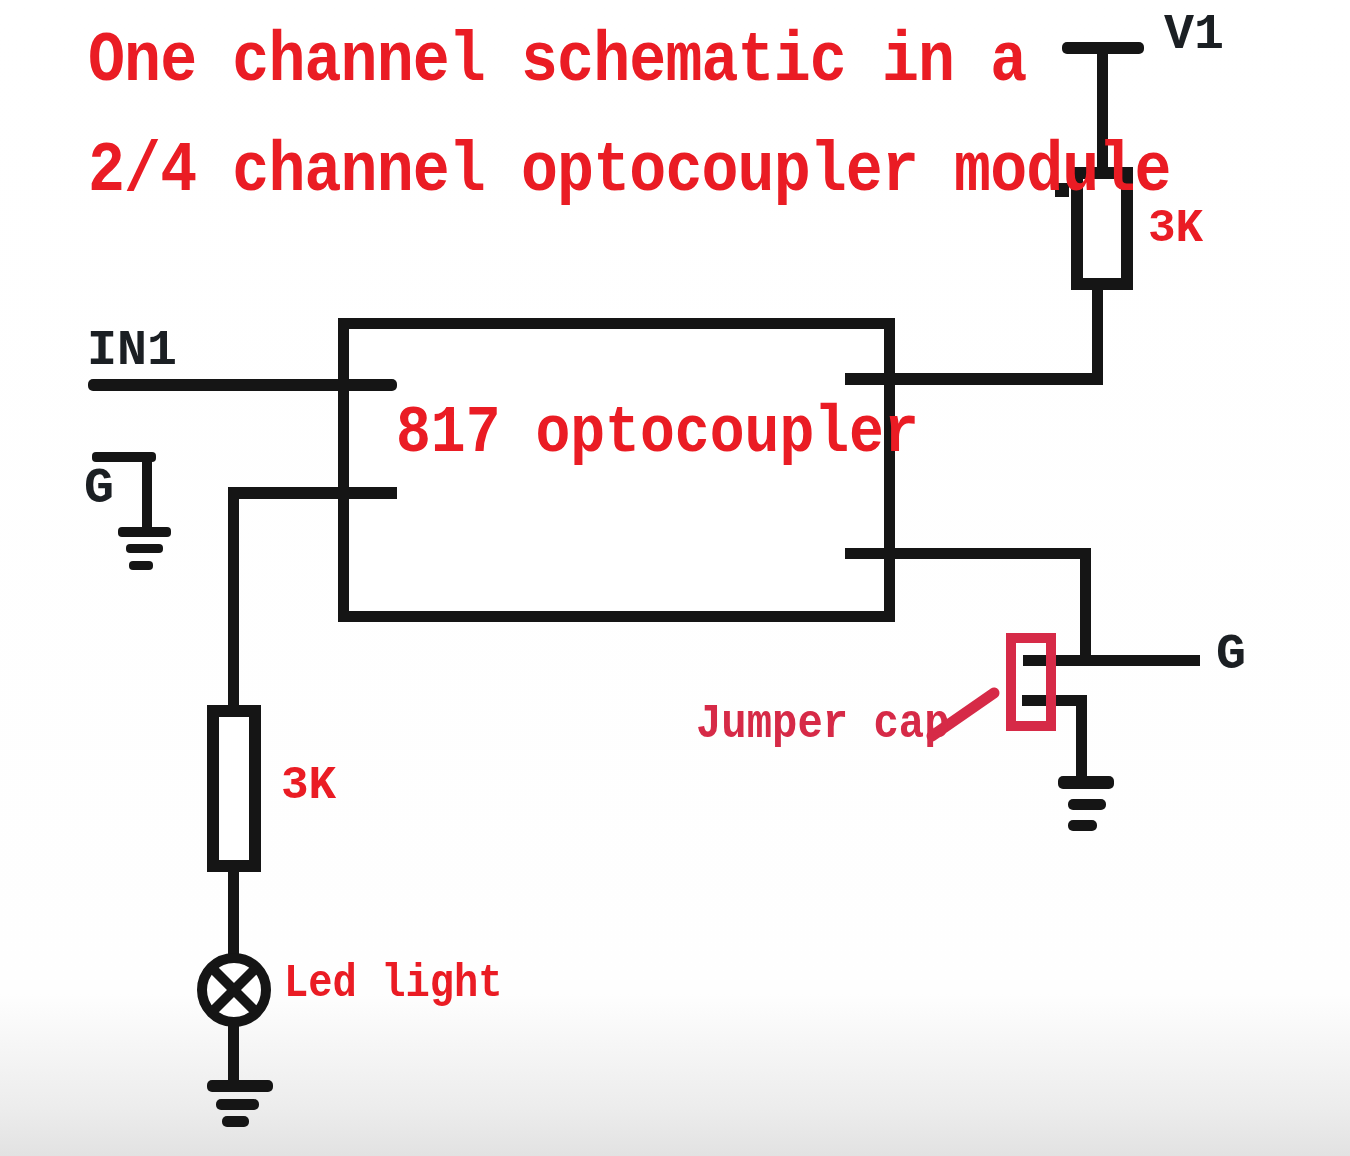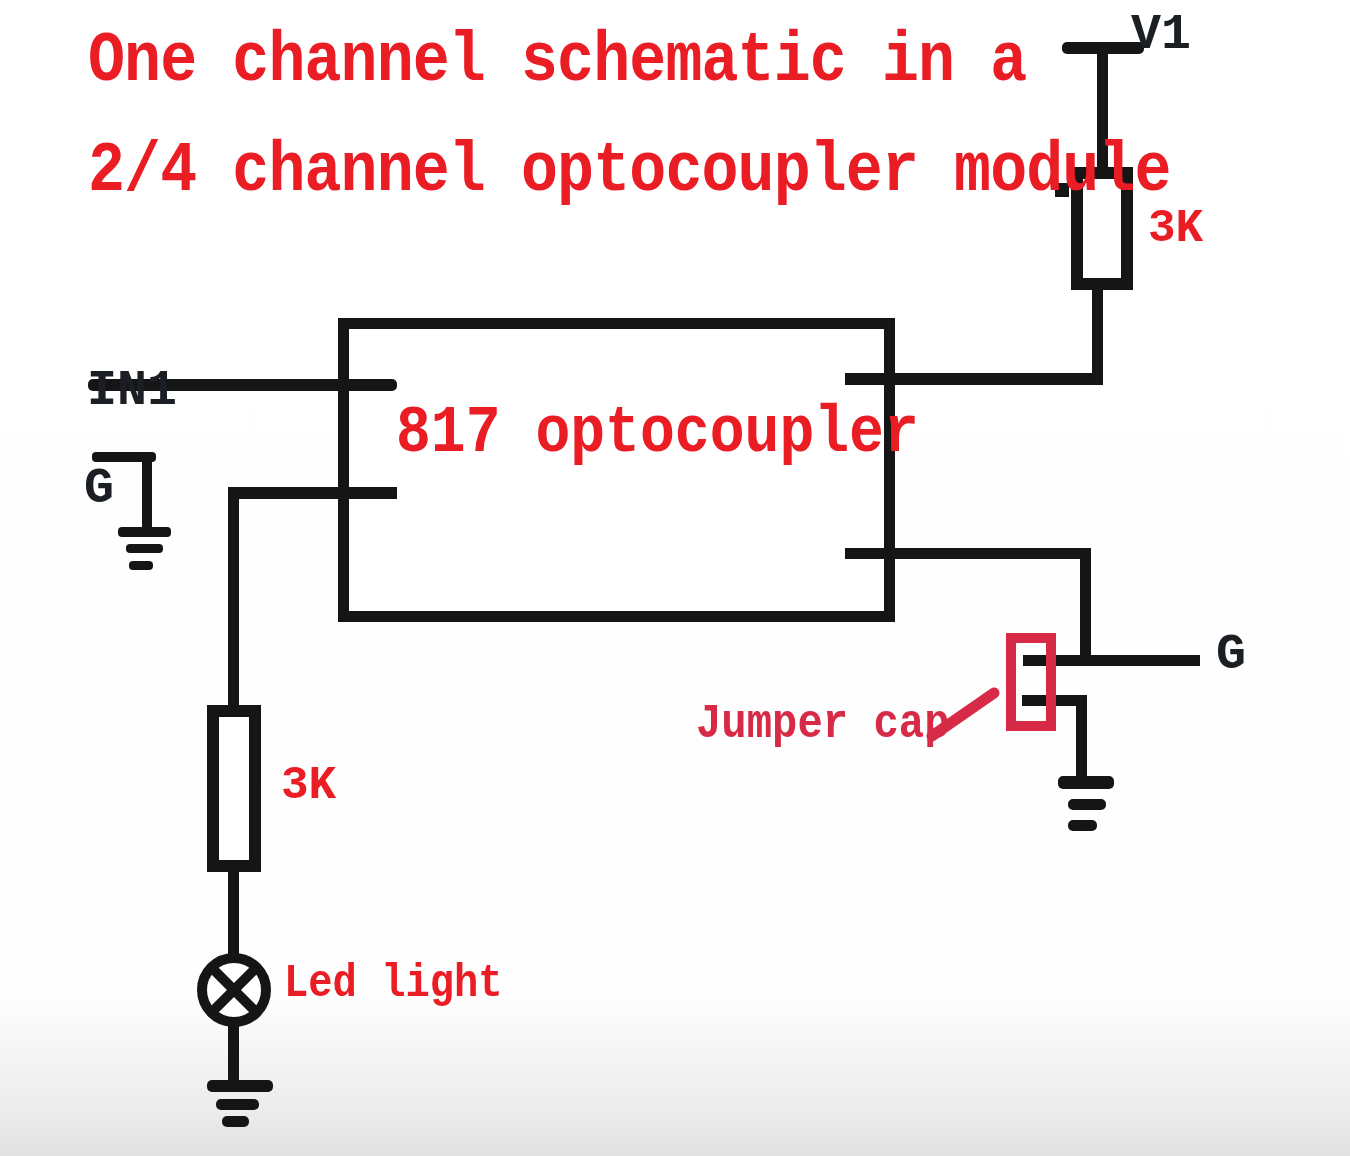--- a/index.html
+++ b/index.html
@@ -123,27 +123,27 @@
 
     <line x1="932" y1="736" x2="994" y2="693" stroke="var(--crimson, #d62a47)" stroke-width="11" stroke-linecap="round"></line>
 
     <rect class="wire" x="1055" y="183" width="14" height="14"></rect>
   </svg>
 
   <div class="lbl red title-line condensed" style="left:88px; top:27px;">One channel schematic in a</div>
 
   <div class="lbl red title-line condensed" style="left:88px; top:137px;">2/4 channel optocoupler module</div>
 
-  <div class="lbl net-label" style="left:1131px; top:10px;">V1</div>
+  <div class="lbl net-label" style="left:1164px; top:10px;">V1</div>
 
   <div class="lbl red val-label" style="left:1148px; top:206px;">3K</div>
 
   <div class="lbl red chip-label condensed" style="left:396px; top:401px;">817 optocoupler</div>
 
-  <div class="lbl net-label" style="left:87px; top:326px;margin-top:40px;">IN1</div>
+  <div class="lbl net-label" style="left:87px; top:326px;">IN1</div>
 
   <div class="lbl net-label" style="left:84px; top:464px;">G</div>
 
   <div class="lbl red val-label" style="left:281px; top:763px;">3K</div>
 
   <div class="lbl red val-label condensed" style="left:284px; top:961px;">Led light</div>
 
   <div class="lbl crimson-text val-label condensed" style="left:696px; top:700px; font-size:48px;">Jumper cap</div>
 
   <div class="lbl net-label" style="left:1216px; top:630px;">G</div>

